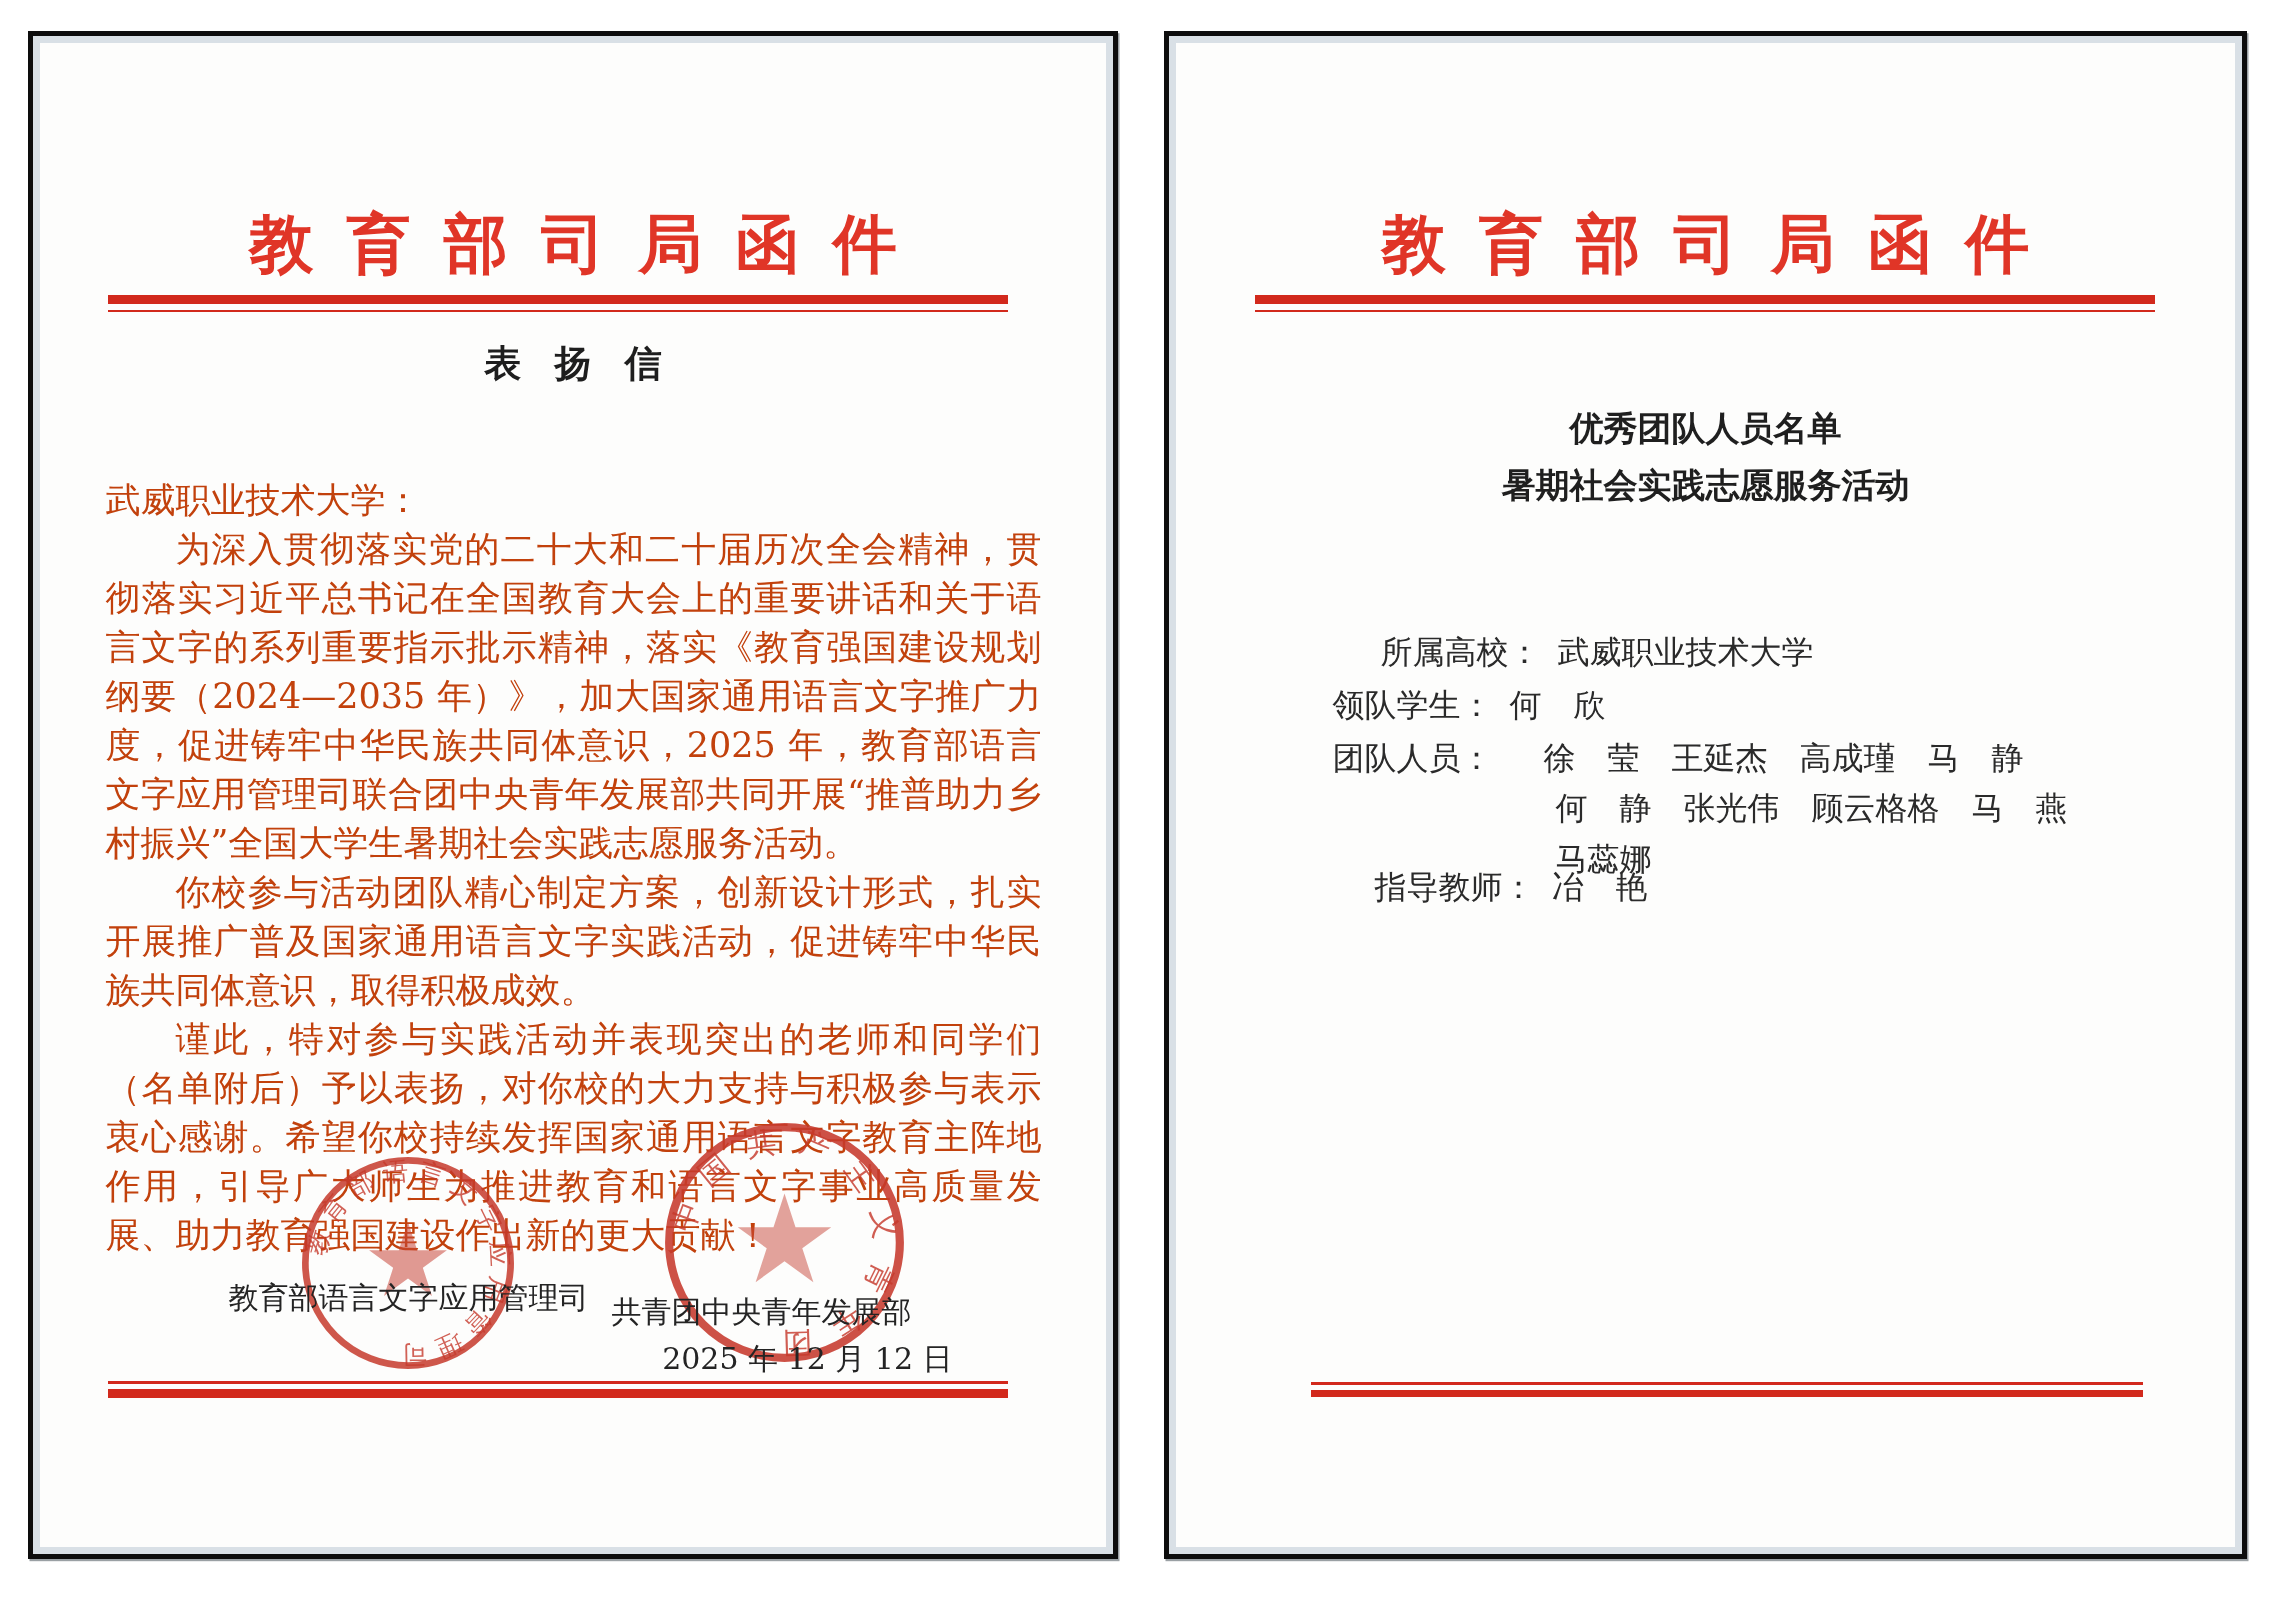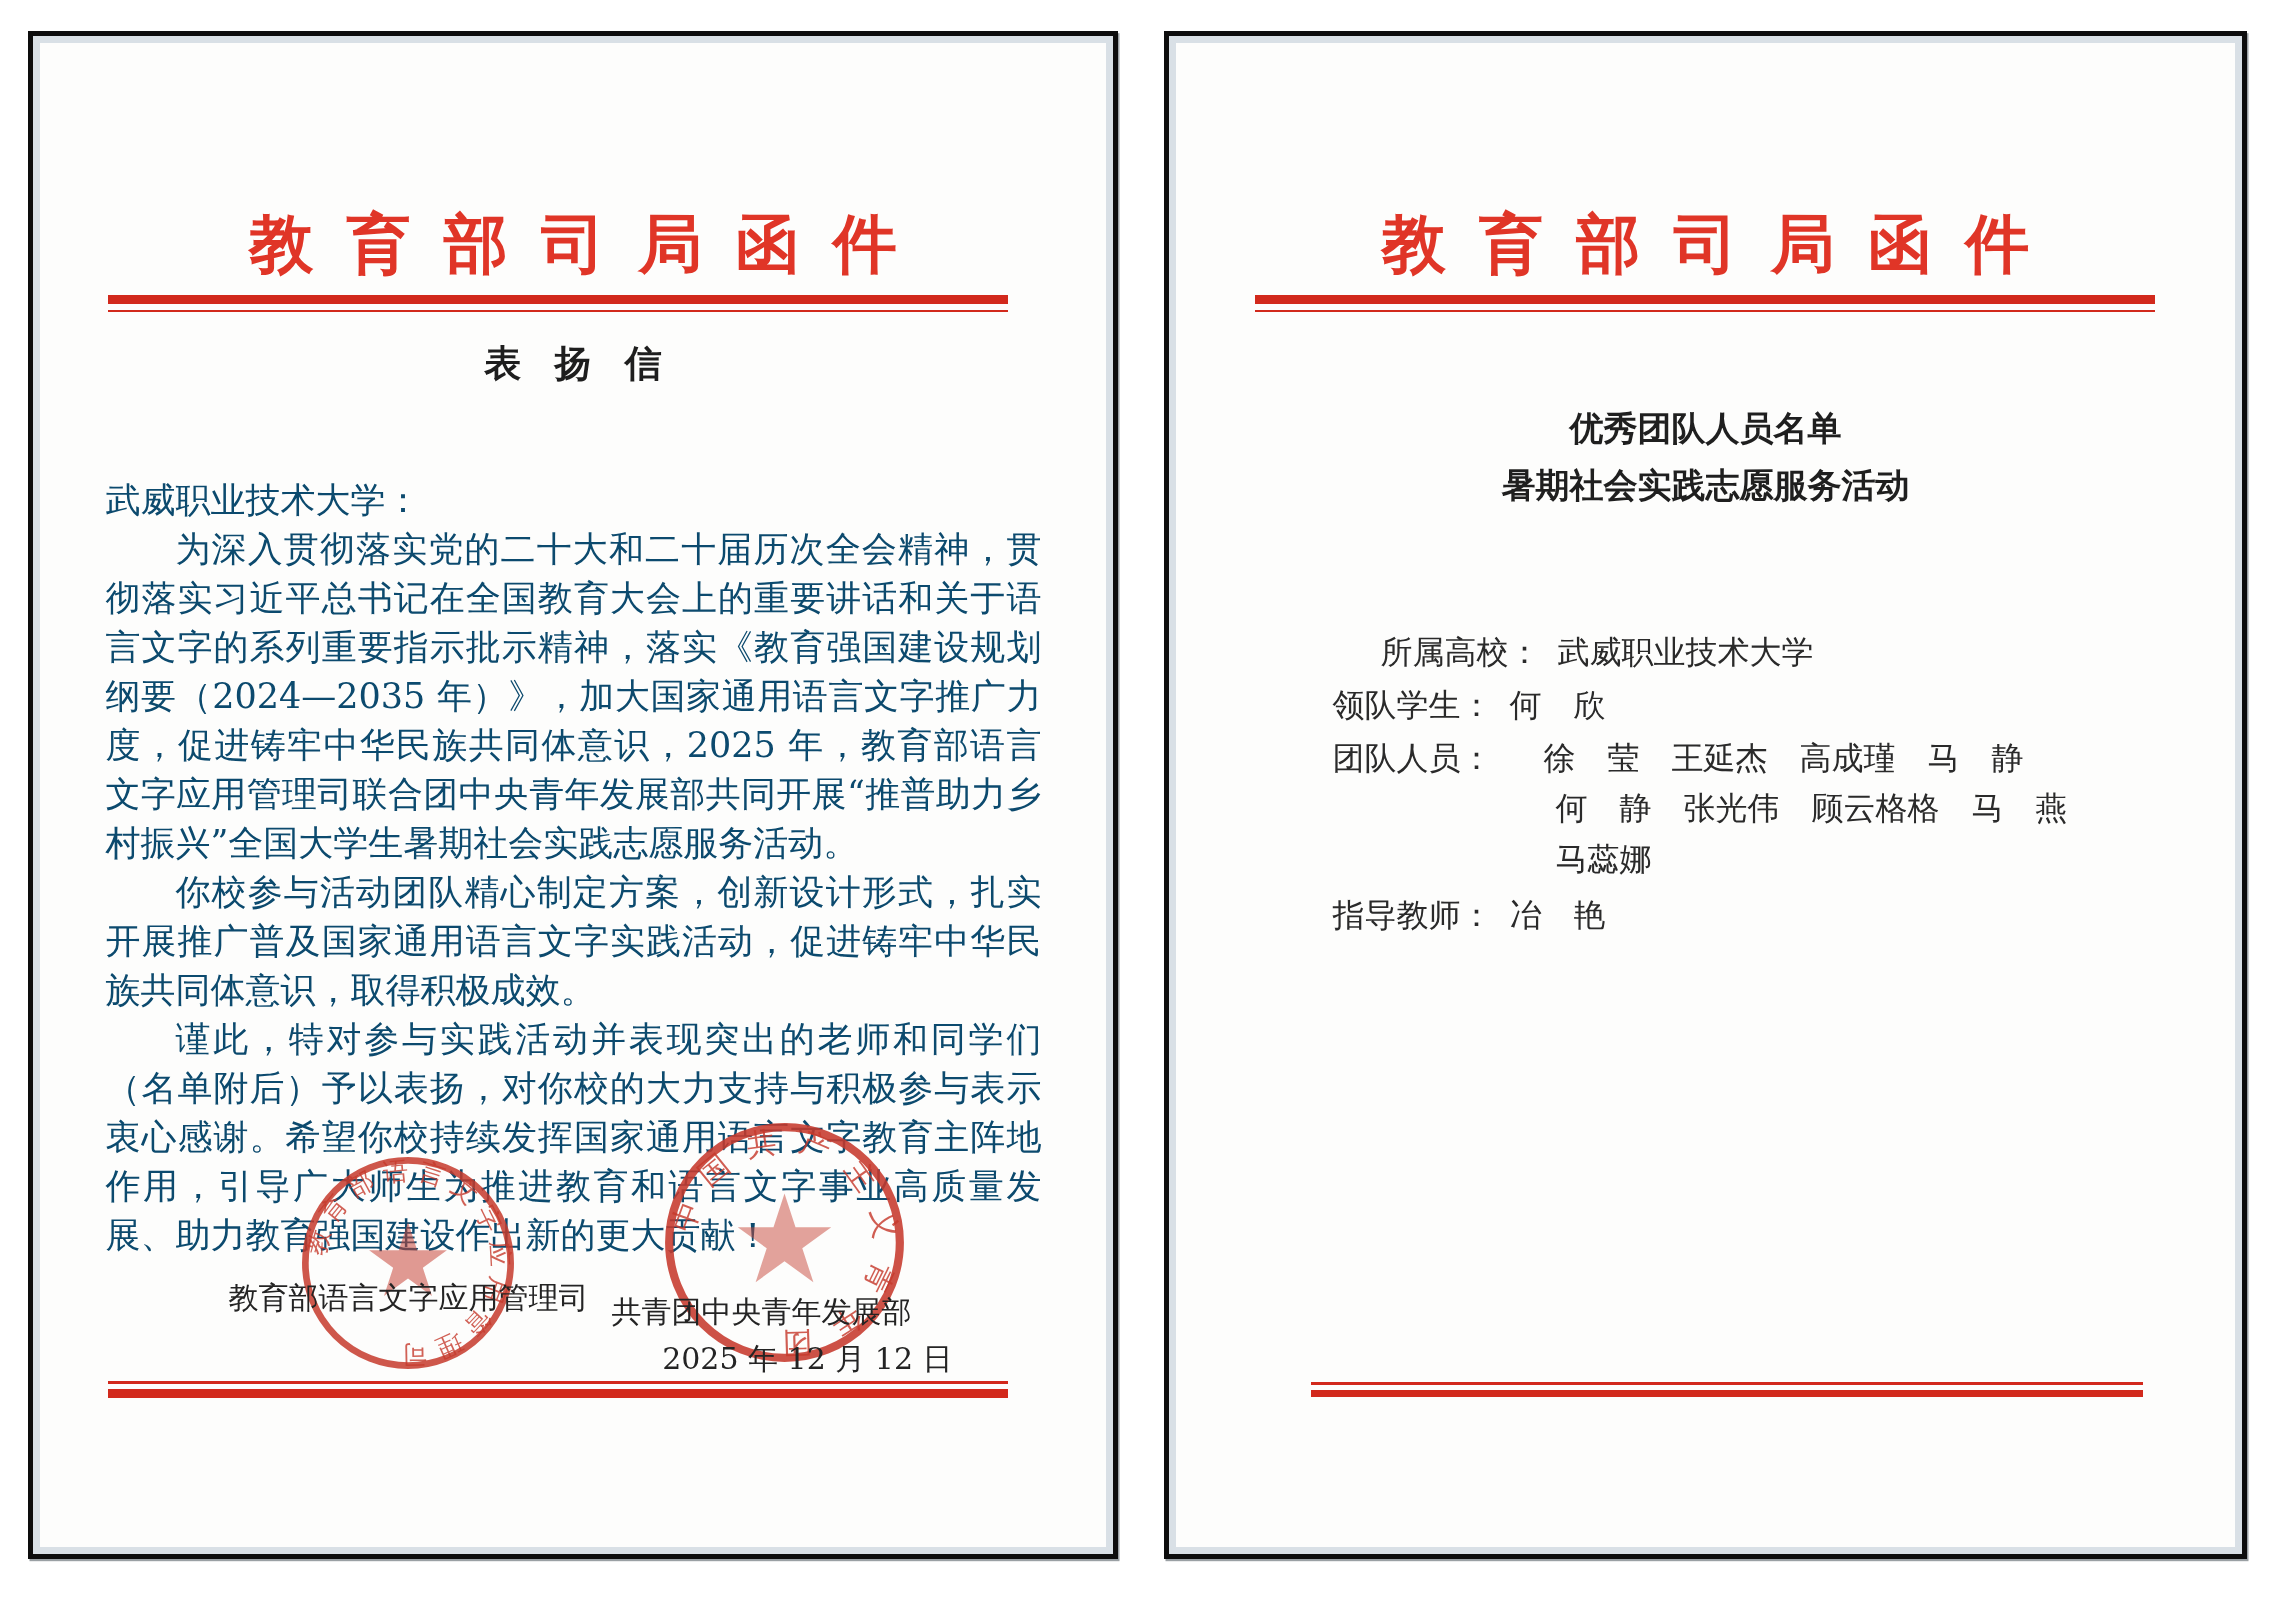--- a/index.html
+++ b/index.html
@@ -25,21 +25,21 @@
   .rule .thin{height:2.2px;background:#d2291c;margin-top:5.2px;}
   .rule.flip .thin{margin-top:0;}
   .rule.flip .thick{margin-top:5.2px;}
   .doc-title{
     position:absolute;top:296px;left:0;right:0;text-align:center;
     font-size:37px;font-weight:700;color:#1e1e1e;
     letter-spacing:0.9em;text-indent:0.9em;white-space:nowrap;
   }
   .body-block{
     position:absolute;left:65px;top:433px;width:936px;
-    font-size:35px;line-height:49px;text-align:justify;color:#0c4a6e;
+    font-size:35px;line-height:49px;text-align:justify;color:#c2410c;
   }
   .body-block p{margin:0;text-indent:2em;}
   .body-block p.salutation{text-indent:0;}
   .sig{position:absolute;font-size:30px;color:#242424;white-space:nowrap;transform:translateX(-50%);}
   .date{position:absolute;font-size:30px;color:#242424;white-space:nowrap;transform:translateX(-50%);}
   .stamp{position:absolute;pointer-events:none;}
   .title-block{
     position:absolute;top:357px;left:0;right:0;text-align:center;
     font-size:34px;font-weight:700;line-height:57px;color:#1f1f1f;
   }
@@ -127,21 +127,21 @@
     </div>
     <div class="field-row" style="top:694px;">
       <span class="f-label">团队人员：</span><span class="f-value" style="padding-left:34px;">徐　莹　王延杰　高成瑾　马　静</span>
     </div>
     <div class="field-row" style="top:744px;">
       <span class="f-label"></span><span class="f-value" style="padding-left:46px;">何　静　张光伟　顾云格格　马　燕</span>
     </div>
     <div class="field-row" style="top:795px;">
       <span class="f-label"></span><span class="f-value" style="padding-left:46px;">马蕊娜</span>
     </div>
-    <div class="field-row" style="top:851px;">
+    <div class="field-row" style="top:823px;margin-left:42px;">
       <span class="f-label">指导教师：</span><span class="f-value">冶　艳</span>
     </div>
 
     <div class="rule flip" style="top:1339px;left:135px;width:832px;">
       <div class="thin"></div>
       <div class="thick" style="height:7.4px;"></div>
     </div>
 
   </div>
 </div>

